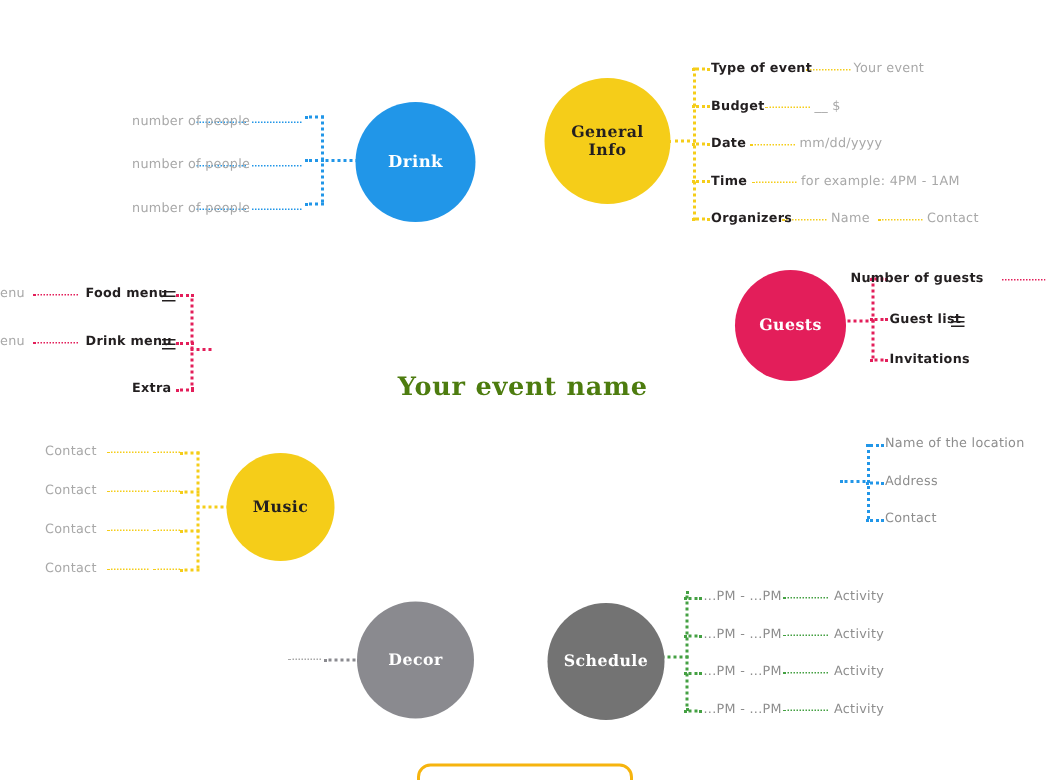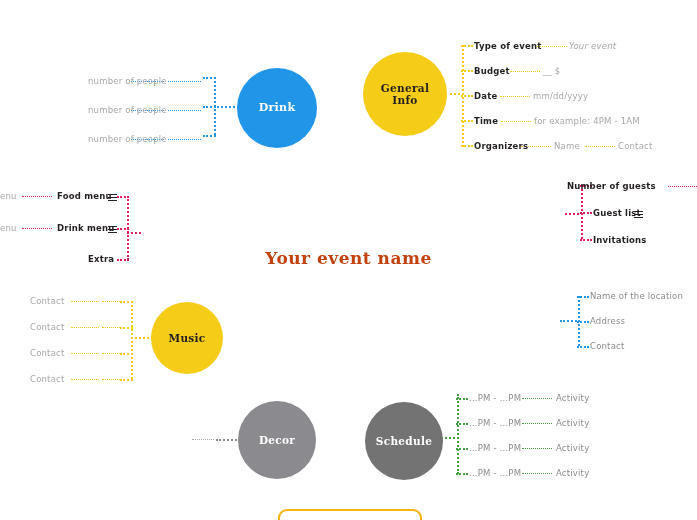--- a/index.html
+++ b/index.html
@@ -55,21 +55,21 @@
   .hamb i{display:block;height:1px;background:#231f20;margin-bottom:2px;}
 
   #center-title{
     position:absolute;
     left:0;right:0;
     top:248px;
     text-align:center;
     font-family:"DejaVu Serif", serif;
     font-size:17px;
     font-weight:bold;
-    color:#c2410c;
+    color:#4d7c0f;
     letter-spacing:.5px;
     z-index:6;
   }
 
   #bottom-bar{
     position:absolute;
     left:278px;top:509px;
     width:140px;height:26px;
     border:2px solid #f6b40e;
     border-radius:9px;
@@ -116,21 +116,21 @@
   <div class="dash h" style="left:445px;top:93px;width:19px;border-color:#f5cd19;"></div>
 
   <div class="dash h" style="left:461px;top:45px;width:12px;border-color:#f5cd19;"></div>
   <div class="dash h" style="left:461px;top:70px;width:12px;border-color:#f5cd19;"></div>
   <div class="dash h" style="left:461px;top:95px;width:12px;border-color:#f5cd19;"></div>
   <div class="dash h" style="left:461px;top:120px;width:12px;border-color:#f5cd19;"></div>
   <div class="dash h" style="left:461px;top:145px;width:12px;border-color:#f5cd19;"></div>
 
   <div class="leaf bold" style="left:474px;top:41px;">Type of event</div>
   <div class="dash h fine" style="left:537px;top:46px;width:30px;border-color:#f5cd19;"></div>
-  <div class="leaf muted" style="left:569px;top:41px;font-style:italic;">Your event</div>
+  <div class="leaf muted" style="left:569px;top:41px;">Your event</div>
 
   <div class="leaf bold" style="left:474px;top:66px;">Budget</div>
   <div class="dash h fine" style="left:510px;top:71px;width:30px;border-color:#f5cd19;"></div>
   <div class="leaf muted" style="left:543px;top:66px;">__ $</div>
 
   <div class="leaf bold" style="left:474px;top:91px;">Date</div>
   <div class="dash h fine" style="left:500px;top:96px;width:30px;border-color:#f5cd19;"></div>
   <div class="leaf muted" style="left:533px;top:91px;">mm/dd/yyyy</div>
 
   <div class="leaf bold" style="left:474px;top:116px;">Time</div>
@@ -164,20 +164,23 @@
   <div class="dash h fine" style="left:22px;top:228px;width:30px;border-color:#e31e5a;"></div>
   <div class="leaf bold" style="left:57px;top:223px;">Drink menu</div>
   <div class="hamb" style="left:108px;top:226px;">
     <i></i>
       <i></i>
       <i></i>
   </div>
 
   <div class="leaf bold" style="left:88px;top:254px;">Extra</div>
 
+  <div class="node" style="left:490px;top:180px;width:74px;height:74px;background:#e31e5a;color:#fff;font-size:10.5px;">
+    <span>Guests</span>
+  </div>
 
   <div class="dash v" style="left:581px;top:185px;height:54px;border-color:#e31e5a;"></div>
   <div class="dash h" style="left:565px;top:213px;width:18px;border-color:#e31e5a;"></div>
 
   <div class="dash h" style="left:580px;top:185px;width:12px;border-color:#e31e5a;"></div>
   <div class="dash h" style="left:580px;top:212px;width:12px;border-color:#e31e5a;"></div>
   <div class="dash h" style="left:580px;top:239px;width:12px;border-color:#e31e5a;"></div>
 
   <div class="leaf bold" style="left:567px;top:181px;text-align:center;">Number of guests</div>
   <div class="dash h fine" style="left:668px;top:186px;width:29px;border-color:#e31e5a;"></div>

